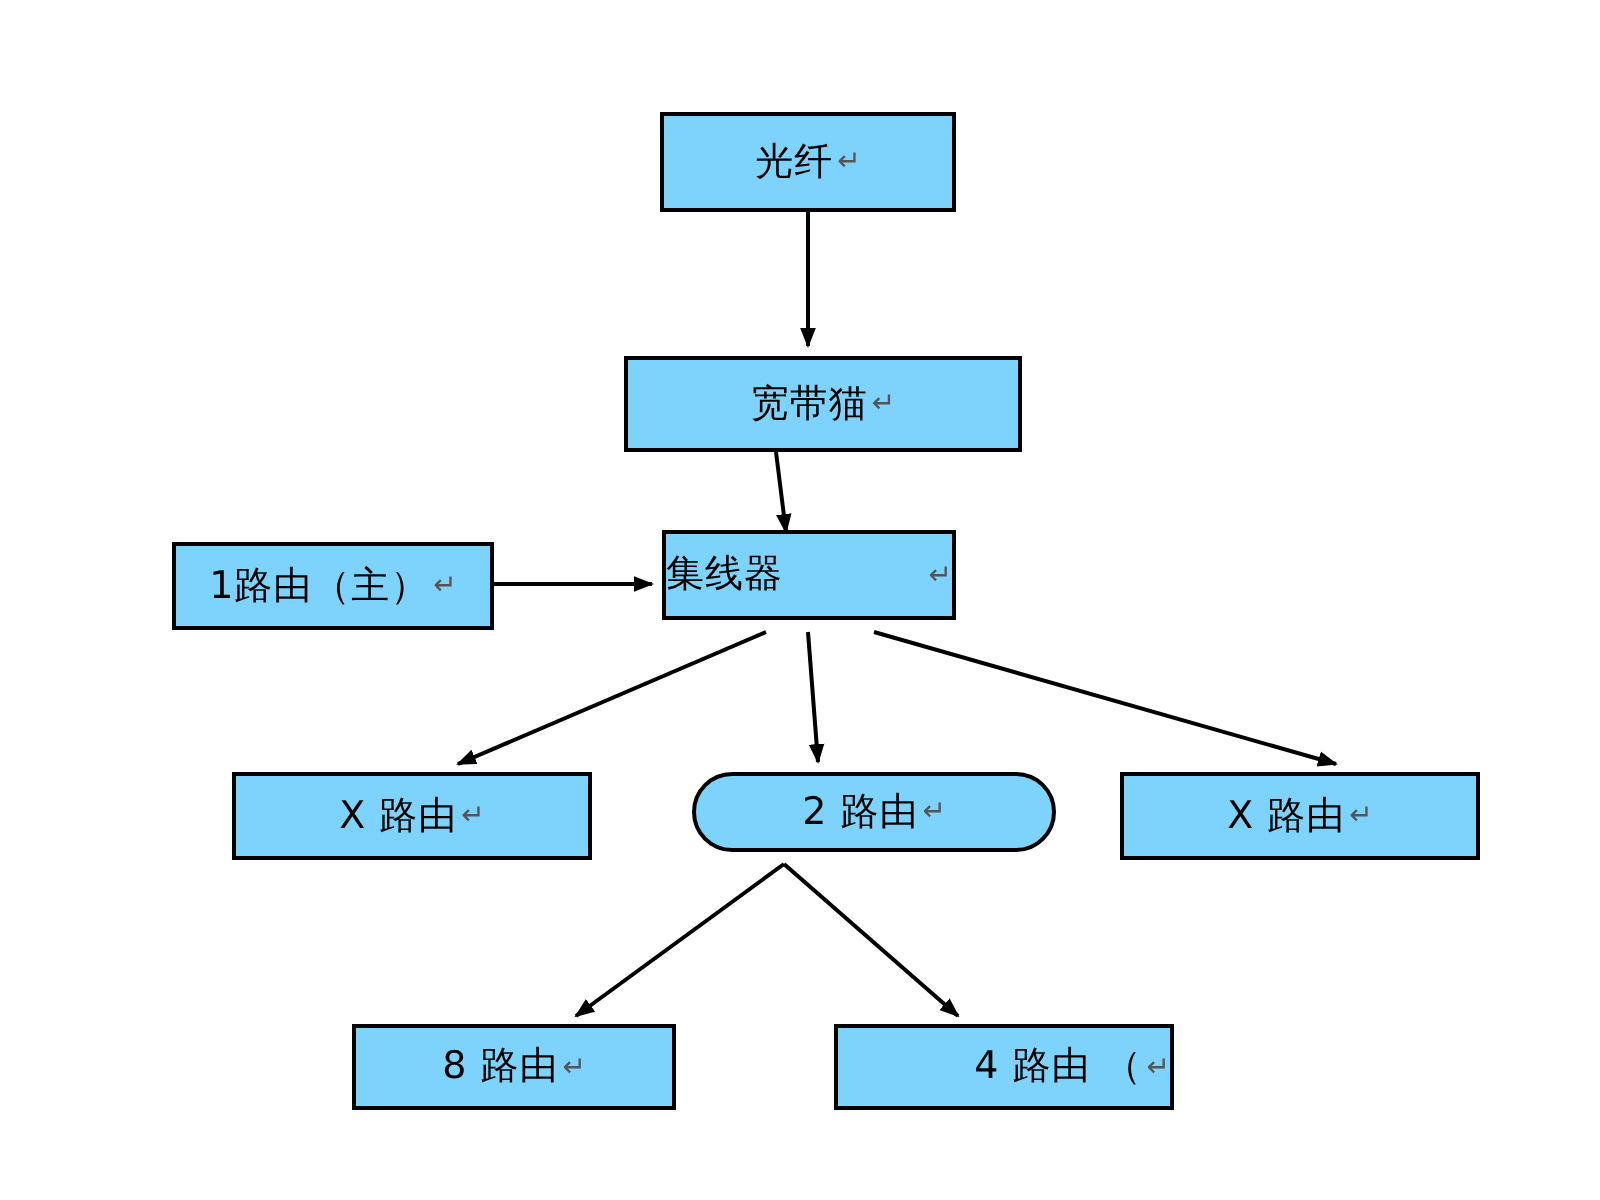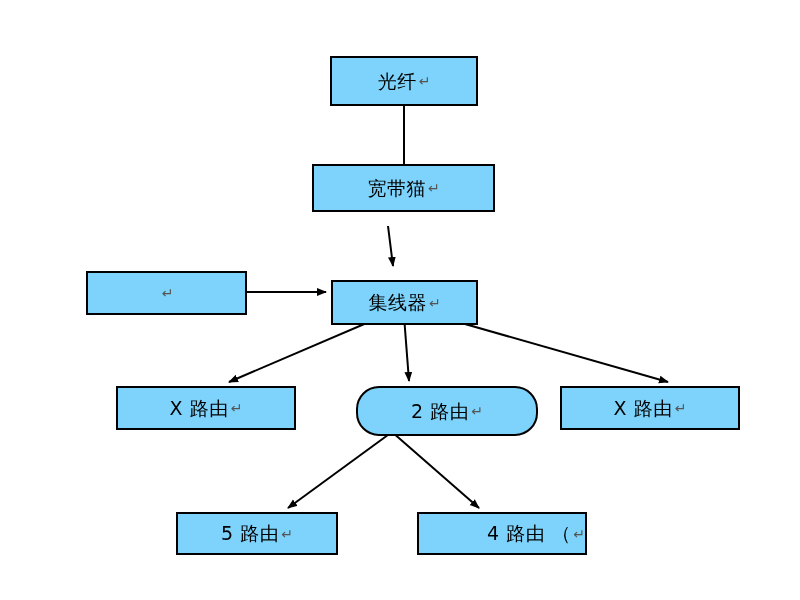--- a/index.html
+++ b/index.html
@@ -41,25 +41,25 @@
     letter-spacing: 0.5px;
   }
   .ret {
     font-size: 14px;
     color: #555555;
     margin-left: 2px;
     vertical-align: baseline;
   }
   
   #n-fiber   { left: 330px; top: 56px;  width: 148px; height: 50px; }
-  #n-modem   { left: 312px; top: 164px; width: 183px; height: 48px; text-align: right; }
+  #n-modem   { left: 312px; top: 178px; width: 199px; height: 48px; text-align: right; }
   #n-router1 { left: 86px;  top: 271px; width: 161px; height: 44px; }
-  #n-hub     { left: 331px; top: 280px; width: 147px; height: 45px; }
+  #n-hub     { left: 331px; top: 265px; width: 147px; height: 45px; justify-content: space-between; }
   #n-routerx-left  { left: 116px; top: 386px; width: 180px; height: 44px; }
-  #n-router2       { left: 356px; top: 386px; width: 182px; height: 50px; border-radius: 23px; }
+  #n-router2       { left: 346px; top: 386px; width: 182px; height: 40px; border-radius: 23px; }
   #n-routerx-right { left: 560px; top: 386px; width: 180px; height: 44px; }
   #n-router3 { left: 176px; top: 512px; width: 162px; height: 43px; }
   #n-router4 { left: 417px; top: 512px; width: 170px; height: 43px; justify-content: flex-end; }
 </style>
 </head>
 <body>
 
 <div id="canvas">
 
   <svg id="edges" viewBox="0 0 800 600" width="800" height="600">
@@ -90,20 +90,21 @@
     <span class="node-label">光纤</span>
       <span class="ret">↵</span>
   </div>
 
   <div class="node" id="n-modem">
     <span class="node-label">宽带猫</span>
       <span class="ret">↵</span>
   </div>
 
   <div class="node" id="n-router1">
+    <span class="node-label">1路由（主）</span>
       <span class="ret">↵</span>
   </div>
 
   <div class="node" id="n-hub">
     <span class="node-label">集线器</span>
       <span class="ret">↵</span>
   </div>
 
   <div class="node" id="n-routerx-left">
     <span class="node-label">X 路由</span>
@@ -114,21 +115,21 @@
     <span class="node-label">2 路由</span>
       <span class="ret">↵</span>
   </div>
 
   <div class="node" id="n-routerx-right">
     <span class="node-label">X 路由</span>
       <span class="ret">↵</span>
   </div>
 
   <div class="node" id="n-router3">
-    <span class="node-label">5 路由</span>
+    <span class="node-label">8 路由</span>
       <span class="ret">↵</span>
   </div>
 
   <div class="node" id="n-router4">
     <span class="node-label">4 路由 （</span>
       <span class="ret">↵</span>
   </div>
 
 </div>
 

